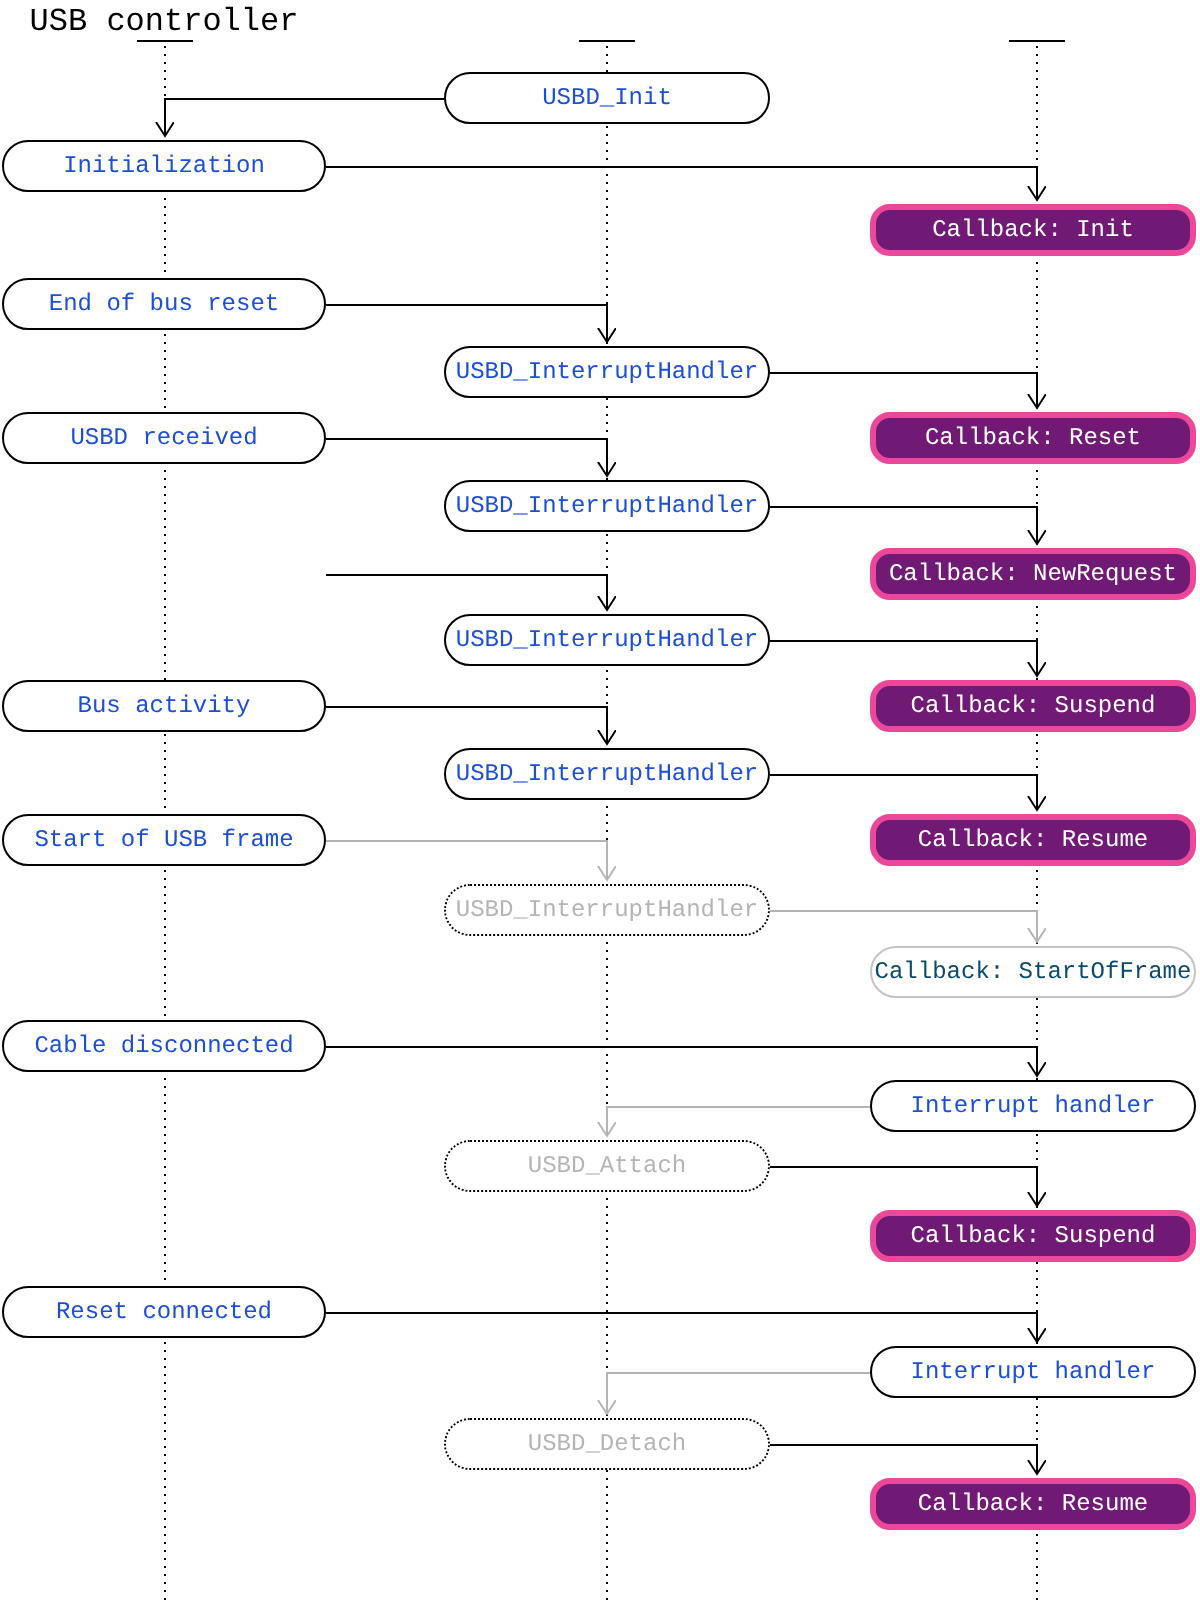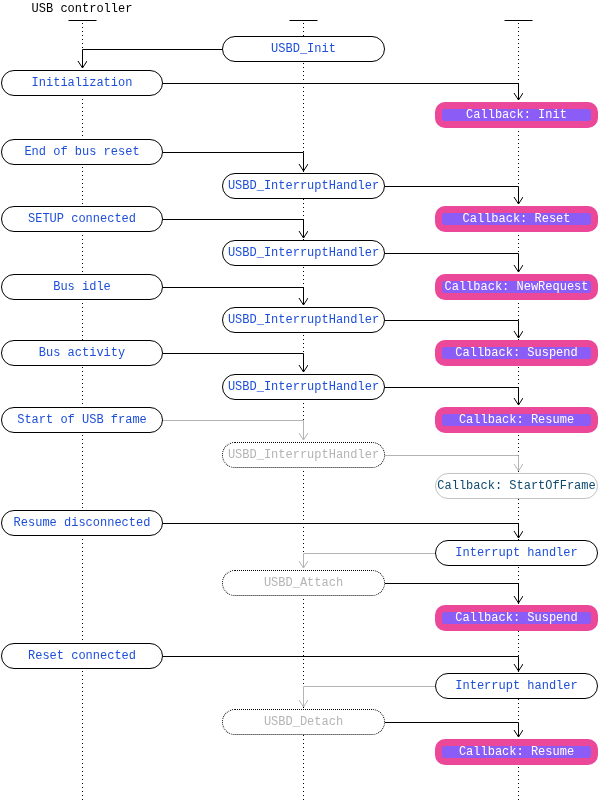--- a/index.html
+++ b/index.html
@@ -6,31 +6,31 @@
   #canvas {
     position:relative;
     width:600px; height:804px;
     background:#ffffff;
     font-family:"Liberation Mono","DejaVu Sans Mono",monospace;
     overflow:hidden;
   }
   #wires { position:absolute; left:0; top:0; width:600px; height:804px; }
   .col-header {
     position:absolute; top:2px; width:160px;
-    text-align:center; font-size:12px; color:#000;
+    text-align:center; font-size:16px; color:#000;
     white-space:nowrap;
   }
   .node {
     position:absolute; height:26px; box-sizing:border-box;
     display:flex; align-items:center; justify-content:center;
     font-size:12px; white-space:nowrap; z-index:2;
     letter-spacing:0;
   }
   .pill        { background:#fff; border:1px solid #000; border-radius:13px; color:#1d4ed8; }
-  .callback    { background:#8b5cf6; border:7px solid #ec4899; border-radius:10px; color:#fff; }
+  .callback    { background:#701a75; border:3px solid #ec4899; border-radius:10px; color:#fff; }
   .dotgray     { background:#fff; border:1px dotted #000; border-radius:13px; color:#b4b4b4; }
   .graypill    { background:#fff; border:1px solid #c3c3c3; border-radius:13px; color:#0c4a6e; }
   .col-left    { left:1px;   width:162px; }
   .col-mid     { left:222px; width:163px; }
   .col-right   { left:435px; width:163px; }
 </style>
 </head>
 <body>
 
 <div id="canvas">
@@ -79,34 +79,33 @@
     </g>
   </svg>
 
   <div class="col-header" style="left:2px">USB controller</div>
 
   <div class="node pill col-mid" style="top:36px">USBD_Init</div>
   <div class="node pill col-left" style="top:70px">Initialization</div>
   <div class="node callback col-right" style="top:102px">Callback: Init</div>
   <div class="node pill col-left" style="top:139px">End of bus reset</div>
   <div class="node pill col-mid" style="top:173px">USBD_InterruptHandler</div>
-  <div class="node pill col-left" style="top:206px">SETUP connected</div>
+  <div class="node pill col-left" style="top:206px">USBD received</div>
   <div class="node callback col-right" style="top:206px">Callback: Reset</div>
   <div class="node pill col-mid" style="top:240px">USBD_InterruptHandler</div>
-  <div class="node pill col-left" style="top:274px">Bus idle</div>
   <div class="node callback col-right" style="top:274px">Callback: NewRequest</div>
   <div class="node pill col-mid" style="top:307px">USBD_InterruptHandler</div>
   <div class="node pill col-left" style="top:340px">Bus activity</div>
   <div class="node callback col-right" style="top:340px">Callback: Suspend</div>
   <div class="node pill col-mid" style="top:374px">USBD_InterruptHandler</div>
   <div class="node pill col-left" style="top:407px">Start of USB frame</div>
   <div class="node callback col-right" style="top:407px">Callback: Resume</div>
   <div class="node dotgray col-mid" style="top:442px">USBD_InterruptHandler</div>
   <div class="node graypill col-right" style="top:473px">Callback: StartOfFrame</div>
-  <div class="node pill col-left" style="top:510px">Resume disconnected</div>
+  <div class="node pill col-left" style="top:510px">Cable disconnected</div>
   <div class="node pill col-right" style="top:540px">Interrupt handler</div>
   <div class="node dotgray col-mid" style="top:570px">USBD_Attach</div>
   <div class="node callback col-right" style="top:605px">Callback: Suspend</div>
   <div class="node pill col-left" style="top:643px">Reset connected</div>
   <div class="node pill col-right" style="top:673px">Interrupt handler</div>
   <div class="node dotgray col-mid" style="top:709px">USBD_Detach</div>
   <div class="node callback col-right" style="top:739px">Callback: Resume</div>
 
 </div>
 

